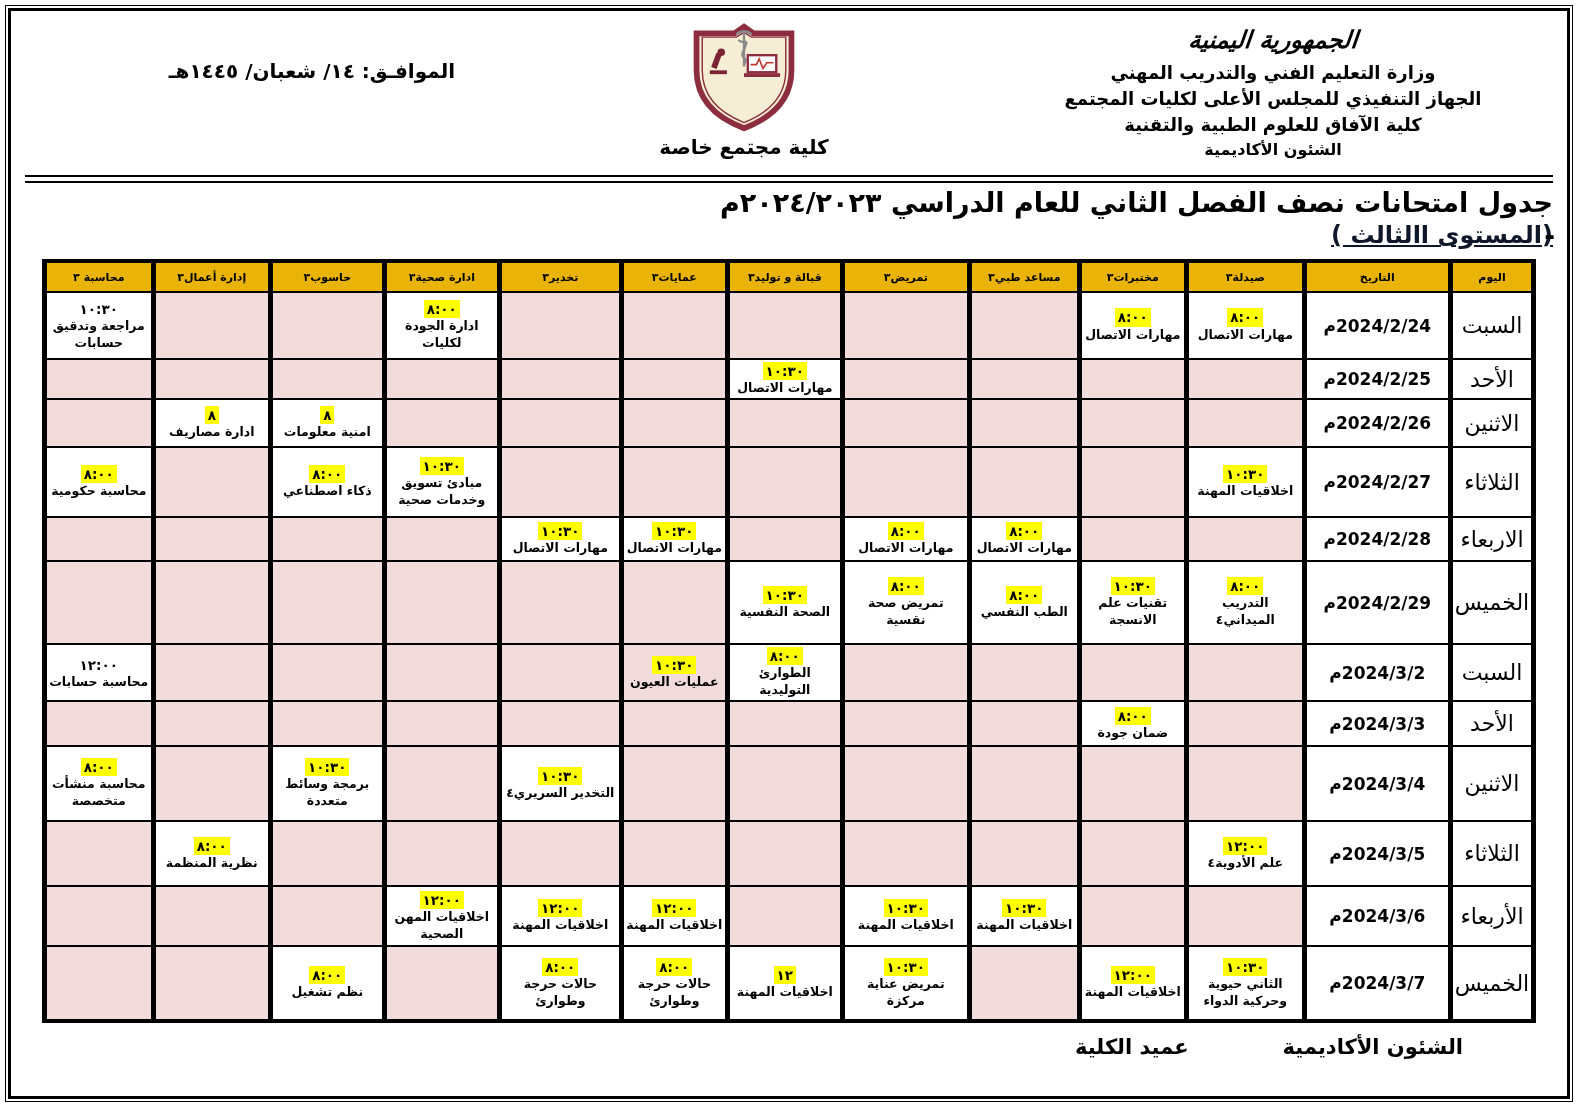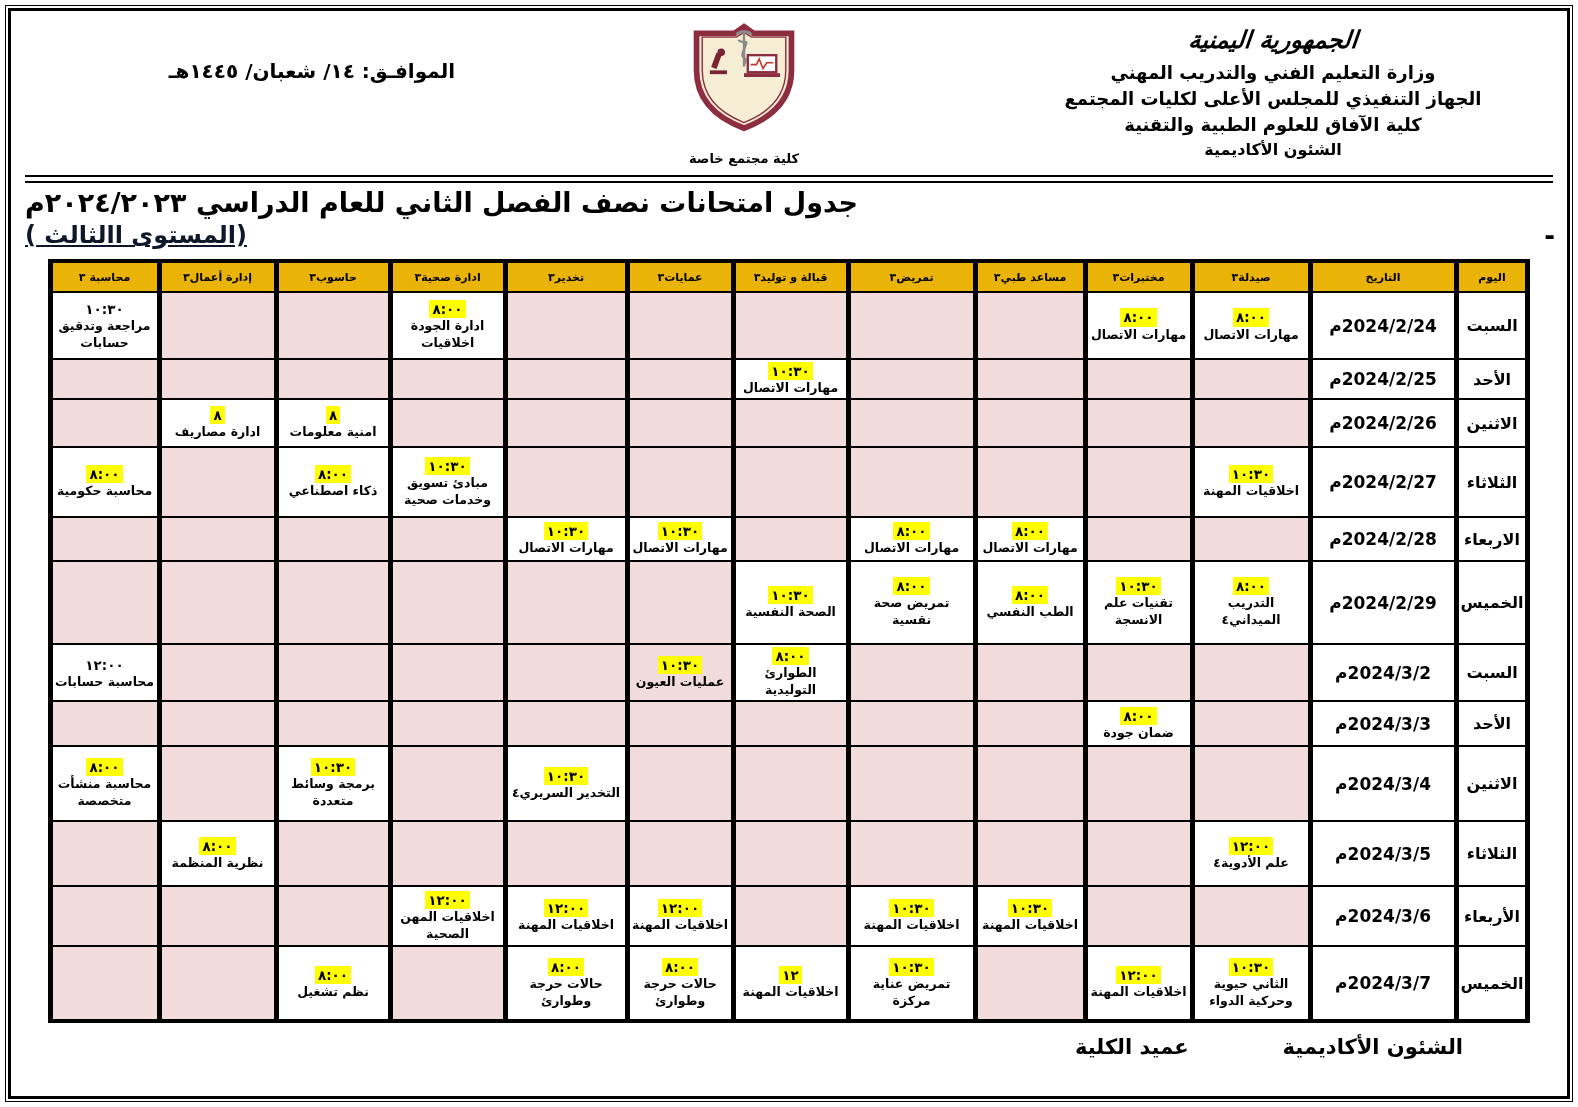--- a/index.html
+++ b/index.html
@@ -9,45 +9,45 @@
   .inner-frame{position:absolute;inset:2px;border:3px solid #000;padding:10px 14px 0 14px;box-sizing:border-box;}
 
   
   .page-header{display:flex;flex-direction:row;align-items:flex-start;height:152px;}
   .ministry-block{width:560px;text-align:center;font-weight:bold;line-height:1.45;padding-top:2px;}
   .republic-line{font-size:24px;font-style:italic;transform:skewX(-6deg);font-weight:bold;margin-bottom:2px;}
   .ministry-line{font-size:18px;}
   .dept-line{font-size:16px;}
   .logo-block{flex:1;display:flex;flex-direction:column;align-items:center;}
   .logo-svg{width:132px;height:112px;}
-  .college-type{font-weight:bold;font-size:13px;margin-top:18px;}
+  .college-type{font-weight:bold;font-size:20px;margin-top:2px;}
   .dates-block{width:470px;padding-top:32px;padding-right:40px;box-sizing:border-box;
                font-weight:bold;font-size:20px;line-height:1.8;text-align:right;}
 
   .double-rule{border-top:2.5px solid #000;border-bottom:2.5px solid #000;height:4px;margin-top:2px;}
 
   
-  .title-wrap{text-align:left;position:relative;margin-top:4px;}
+  .title-wrap{text-align:right;position:relative;margin-top:4px;}
   .main-title{font-size:27px;font-weight:bold;}
   .level-title{font-size:24px;font-weight:bold;color:#0f172a;text-decoration:underline;margin-top:3px;}
   .side-dash{position:absolute;left:auto;right:-2px;top:34px;font-size:26px;font-weight:bold;}
 
   
   table.exam{border-collapse:collapse;margin:10px auto 0 auto;table-layout:fixed;}
   table.exam th,table.exam td{border:2px solid #000;border-left-width:5px;border-right-width:5px;
       padding:1px 2px;text-align:center;vertical-align:middle;overflow:hidden;}
   table.exam{border:4px solid #000;}
   th.colhead{background:#eab308;font-size:11px;font-weight:bold;height:26px;}
   td.empty{background:var(--pink);}
   td.filled{background:#fff;}
   td.filled.pinkbg{background:var(--pink);}
   .time{font-size:13.5px;font-weight:bold;display:inline-block;line-height:1.35;}
   .time.hl{background:var(--hl);padding:0 3px;}
   .subj{font-size:12.5px;font-weight:bold;line-height:1.35;}
-  td.day-cell{background:#fff;font-size:16px;font-weight:bold;}
+  td.day-cell{background:#fff;font-size:22px;font-weight:normal;}
   td.date-cell{background:#fff;font-size:17px;font-weight:bold;}
 
   
   .page-footer{display:flex;justify-content:space-between;font-weight:bold;font-size:21px;
                margin-top:12px;padding:0 90px 0 0;}
   .footer-left{margin-left:1050px;}
 </style>
 </head>
 <body>
 
@@ -147,21 +147,21 @@
               <div><div class="time hl">٨:٠٠</div></div>
               <div class="subj">مهارات الاتصال</div>
             </td>
             <td class="empty"></td>
             <td class="empty"></td>
             <td class="empty"></td>
             <td class="empty"></td>
             <td class="empty"></td>
             <td class="filled">
               <div><div class="time hl">٨:٠٠</div></div>
-              <div class="subj">ادارة الجودة اخلاقيات</div>
+              <div class="subj">ادارة الجودة لكليات</div>
             </td>
             <td class="empty"></td>
             <td class="empty"></td>
             <td class="filled">
               <div><div class="time">١٠:٣٠</div></div>
               <div class="subj">مراجعة وتدقيق حسابات</div>
             </td>
           </tr>
           <tr style="height: 40px;">
             <td class="day-cell">الأحد</td>

